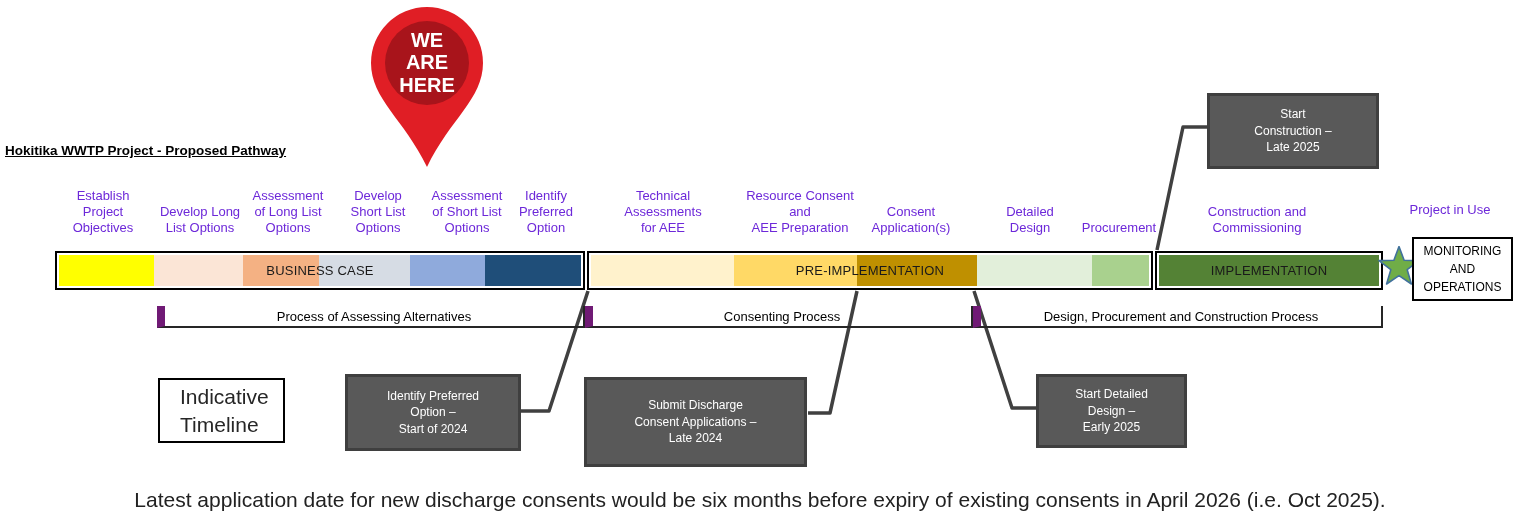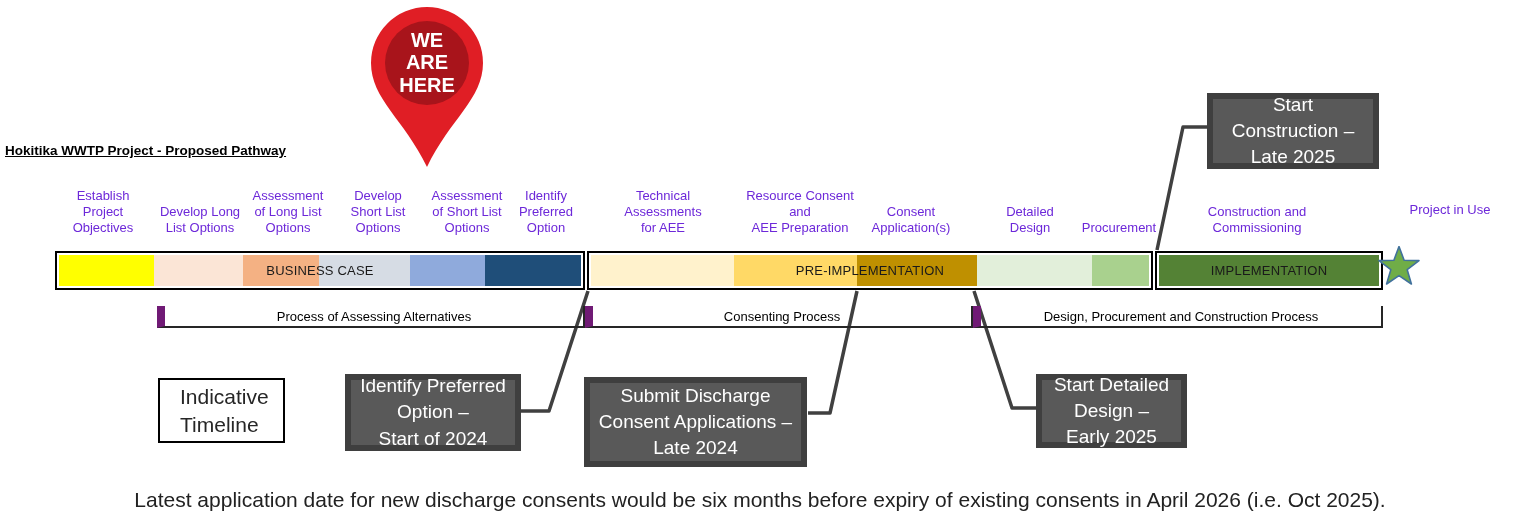--- a/index.html
+++ b/index.html
@@ -18,23 +18,23 @@
   .segment{height:100%;}
   .group-label{position:absolute;inset:0;display:flex;align-items:center;justify-content:center;
                font-size:13px;color:#1a1a1a;letter-spacing:.2px;}
   .stage-label{position:absolute;bottom:287px;transform:translateX(-50%);text-align:center;
                font-size:13px;line-height:1.22;color:#6d28d9;white-space:pre-line;}
   #project-in-use{bottom:auto;top:202px;left:1450px;width:110px;}
   .bracket{position:absolute;top:306px;height:22px;box-sizing:border-box;
            border-left:8px solid #701a75;border-right:2px solid #262626;border-bottom:2px solid #262626;
            display:flex;align-items:flex-end;justify-content:center;}
   .bracket-label{font-size:13px;color:#000;line-height:1.1;padding-bottom:2px;white-space:nowrap;}
-  .callout{position:absolute;box-sizing:border-box;color:#fff;font-size:19px;line-height:1.38;
+  .callout{position:absolute;box-sizing:border-box;color:#fff;font-size:12px;line-height:1.38;
            display:flex;align-items:center;justify-content:center;text-align:center;
-           white-space:pre-line;border:6px solid #f97316;background:#595959;}
+           white-space:pre-line;border:3px solid #f97316;background:#595959;}
   #star{position:absolute;left:1377px;top:246px;}
   #monitoring-box{position:absolute;left:1412px;top:237px;width:101px;height:64px;box-sizing:border-box;
                   border:2px solid #000;background:#fff;display:flex;align-items:center;justify-content:center;
                   text-align:center;font-size:12px;line-height:1.5;white-space:pre-line;color:#000;}
   #indicative-box{position:absolute;left:158px;top:378px;width:127px;height:65px;box-sizing:border-box;
                   border:2px solid #000;background:#fff;font-size:21px;line-height:1.3;color:#262626;
                   display:flex;align-items:center;padding-left:20px;white-space:pre-line;}
   #footnote{position:absolute;left:0;top:488px;width:1520px;text-align:center;font-size:21px;color:#222;}
 </style>
 </head>
@@ -147,19 +147,22 @@
 Construction –
 Late 2025</div>
     </div>
 
   <div id="project-in-use" class="stage-label">Project in Use</div>
 
   <svg id="star" width="44" height="44" viewBox="0 0 44 44">
     <polygon id="star-shape" points="22,0.5 27.1,14.2 42,14.6 30.2,23.7 34.4,38 22,29.6 9.6,38 13.8,23.7 2,14.6 16.9,14.2" fill="#70AD47" stroke="#41719C" stroke-width="1.6" stroke-linejoin="round"></polygon>
   </svg>
 
+  <div id="monitoring-box">MONITORING
+AND
+OPERATIONS</div>
 
   <div id="indicative-box">Indicative
 Timeline</div>
 
   <div id="footnote">Latest application date for new discharge consents would be six months before expiry of existing consents in April 2026 (i.e. Oct 2025).</div>
 
 </div>
 
 </body></html>

